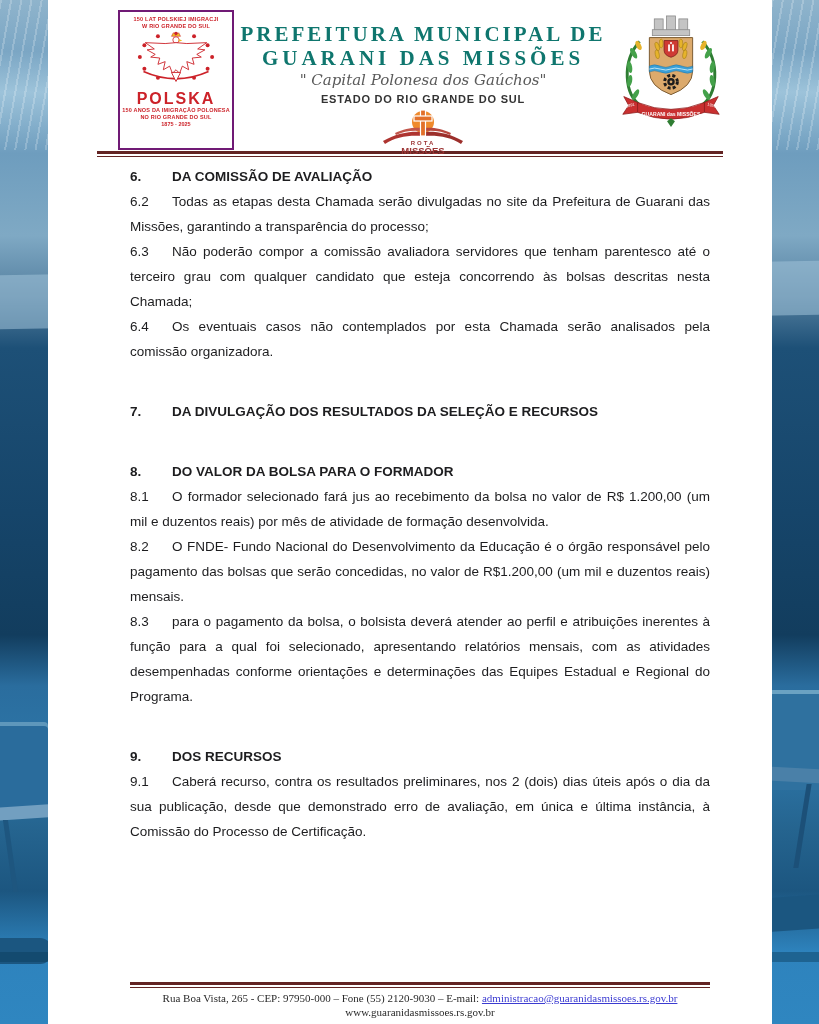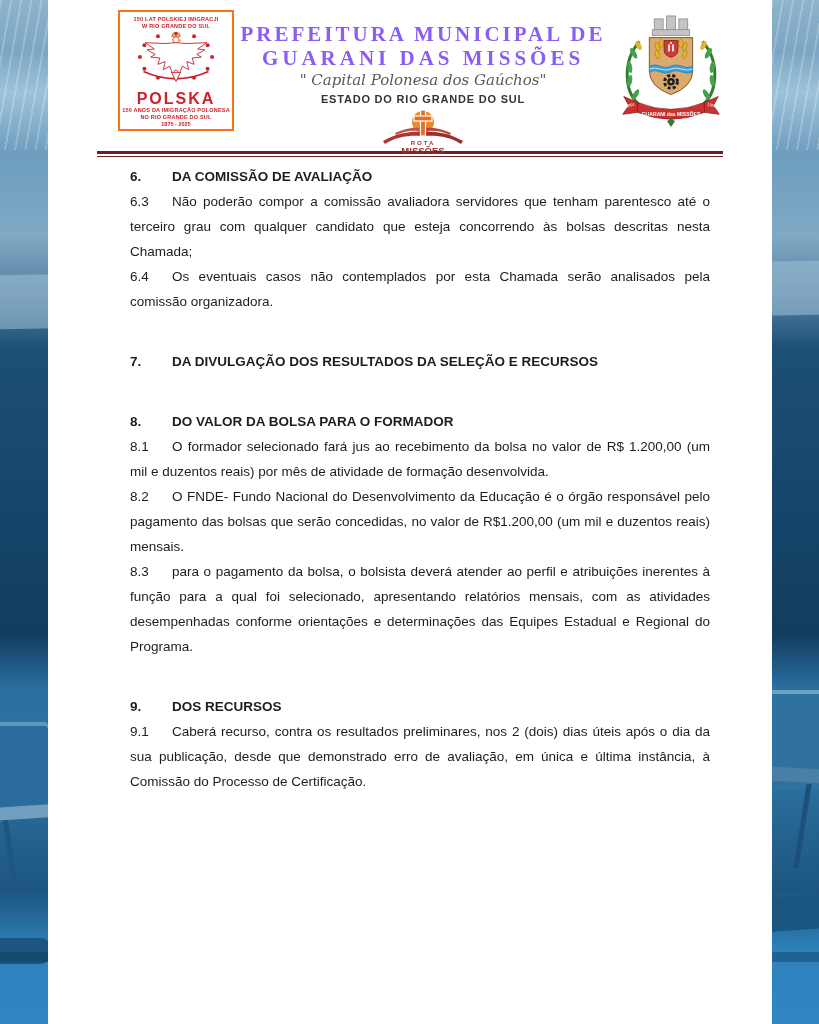--- a/index.html
+++ b/index.html
@@ -32,29 +32,29 @@
     border-radius:10px 14px 4px 10px; transform:rotate(-4deg); }
   .bd-floor-band { left:0; right:0; top:952px; height:10px; background:rgba(12,60,92,.45); }
 
   
   .page { position:absolute; left:48px; top:0; width:724px; height:1024px; background:#ffffff; }
 
   
   .letterhead { display:flex; justify-content:space-between; align-items:flex-start;
     margin:10px 42px 0 70px; height:136px; }
 
-  .polska { width:116px; box-sizing:border-box; border:2px solid #f97316; background:#fff;
-    text-align:center; padding:4px 2px 1px; flex:0 0 auto; }
+  .polska { width:116px; box-sizing:border-box; border:2px solid #701a75; background:#fff;
+    text-align:center; padding:4px 2px 20px; flex:0 0 auto; }
   .polska-small { font-size:5.5px; line-height:7px; font-weight:bold; color:#cc2229;
     white-space:pre-line; letter-spacing:.2px; }
   .polska-name { font-size:16px; line-height:17px; font-weight:bold; color:#cc2229; letter-spacing:2px; }
   .polska-years { font-size:5.5px; line-height:7px; font-weight:bold; color:#cc2229; }
 
   .title-block { flex:1 1 auto; text-align:center; padding-top:12px; }
-  .title-1, .title-2 { font-family:"Liberation Serif", serif; font-weight:bold; color:#8b5cf6; }
+  .title-1, .title-2 { font-family:"Liberation Serif", serif; font-weight:bold; color:#0f766e; }
   .title-1 { font-size:21px; line-height:24px; letter-spacing:3px; }
   .title-2 { font-size:21px; line-height:24px; letter-spacing:4px; }
   .subtitle { font-family:"DejaVu Serif", serif; font-style:italic; font-size:15px;
     line-height:19px; color:#5a5a5a; margin-top:1px; }
   .state { font-size:11px; font-weight:bold; letter-spacing:.8px; color:#333; line-height:14px; margin-top:2px; }
   .rota { margin-top:1px; }
 
   .coat { width:118px; flex:0 0 auto; }
 
   
@@ -194,31 +194,37 @@
         <path d="M56 113 l4 6 l4 -6 l-4 -3 z" fill="#2f7d33"></path>
       </svg>
     </div>
   </header>
 
   <div class="rule rule-header"></div>
 
   <main id="doc-body">
       <section class="doc-section">
         <p class="para heading"><span class="num">6.</span><span>DA COMISSÃO DE AVALIAÇÃO</span></p>
+        <p class="para"><span class="num">6.2</span>Todas as etapas desta Chamada serão divulgadas no site da Prefeitura de Guarani das Missões, garantindo a transparência do processo;</p>
         <p class="para"><span class="num">6.3</span>Não poderão compor a comissão avaliadora servidores que tenham parentesco até o terceiro grau com qualquer candidato que esteja concorrendo às bolsas descritas nesta Chamada;</p>
         <p class="para"><span class="num">6.4</span>Os eventuais casos não contemplados por esta Chamada serão analisados pela comissão organizadora.</p>
       </section>
       <section class="doc-section">
         <p class="para heading"><span class="num">7.</span><span>DA DIVULGAÇÃO DOS RESULTADOS DA SELEÇÃO E RECURSOS</span></p>
       </section>
       <section class="doc-section">
         <p class="para heading"><span class="num">8.</span><span>DO VALOR DA BOLSA PARA O FORMADOR</span></p>
         <p class="para"><span class="num">8.1</span>O formador selecionado fará jus ao recebimento da bolsa no valor de R$ 1.200,00 (um mil e duzentos reais) por mês de atividade de formação desenvolvida.</p>
         <p class="para"><span class="num">8.2</span>O FNDE- Fundo Nacional do Desenvolvimento da Educação é o órgão responsável pelo pagamento das bolsas que serão concedidas, no valor de R$1.200,00 (um mil e duzentos reais) mensais.</p>
         <p class="para"><span class="num">8.3</span>para o pagamento da bolsa, o bolsista deverá atender ao perfil e atribuições inerentes à função para a qual foi selecionado, apresentando relatórios mensais, com as atividades desempenhadas conforme orientações e determinações das Equipes Estadual e Regional do Programa.</p>
       </section>
       <section class="doc-section">
         <p class="para heading"><span class="num">9.</span><span>DOS RECURSOS</span></p>
         <p class="para"><span class="num">9.1</span>Caberá recurso, contra os resultados preliminares, nos 2 (dois) dias úteis após o dia da sua publicação, desde que demonstrado erro de avaliação, em única e última instância, à Comissão do Processo de Certificação.</p>
       </section>
     </main>
 
+  <footer class="page-footer">
+    <div class="rule rule-footer"></div>
+    <div><span>Rua Boa Vista, 265 - CEP: 97950-000 – Fone (55) 2120-9030 – E-mail: </span><a href="#" class="email-link">administracao@guaranidasmissoes.rs.gov.br</a></div>
+    <div>www.guaranidasmissoes.rs.gov.br</div>
+  </footer>
 </div>
 
 </body></html>

